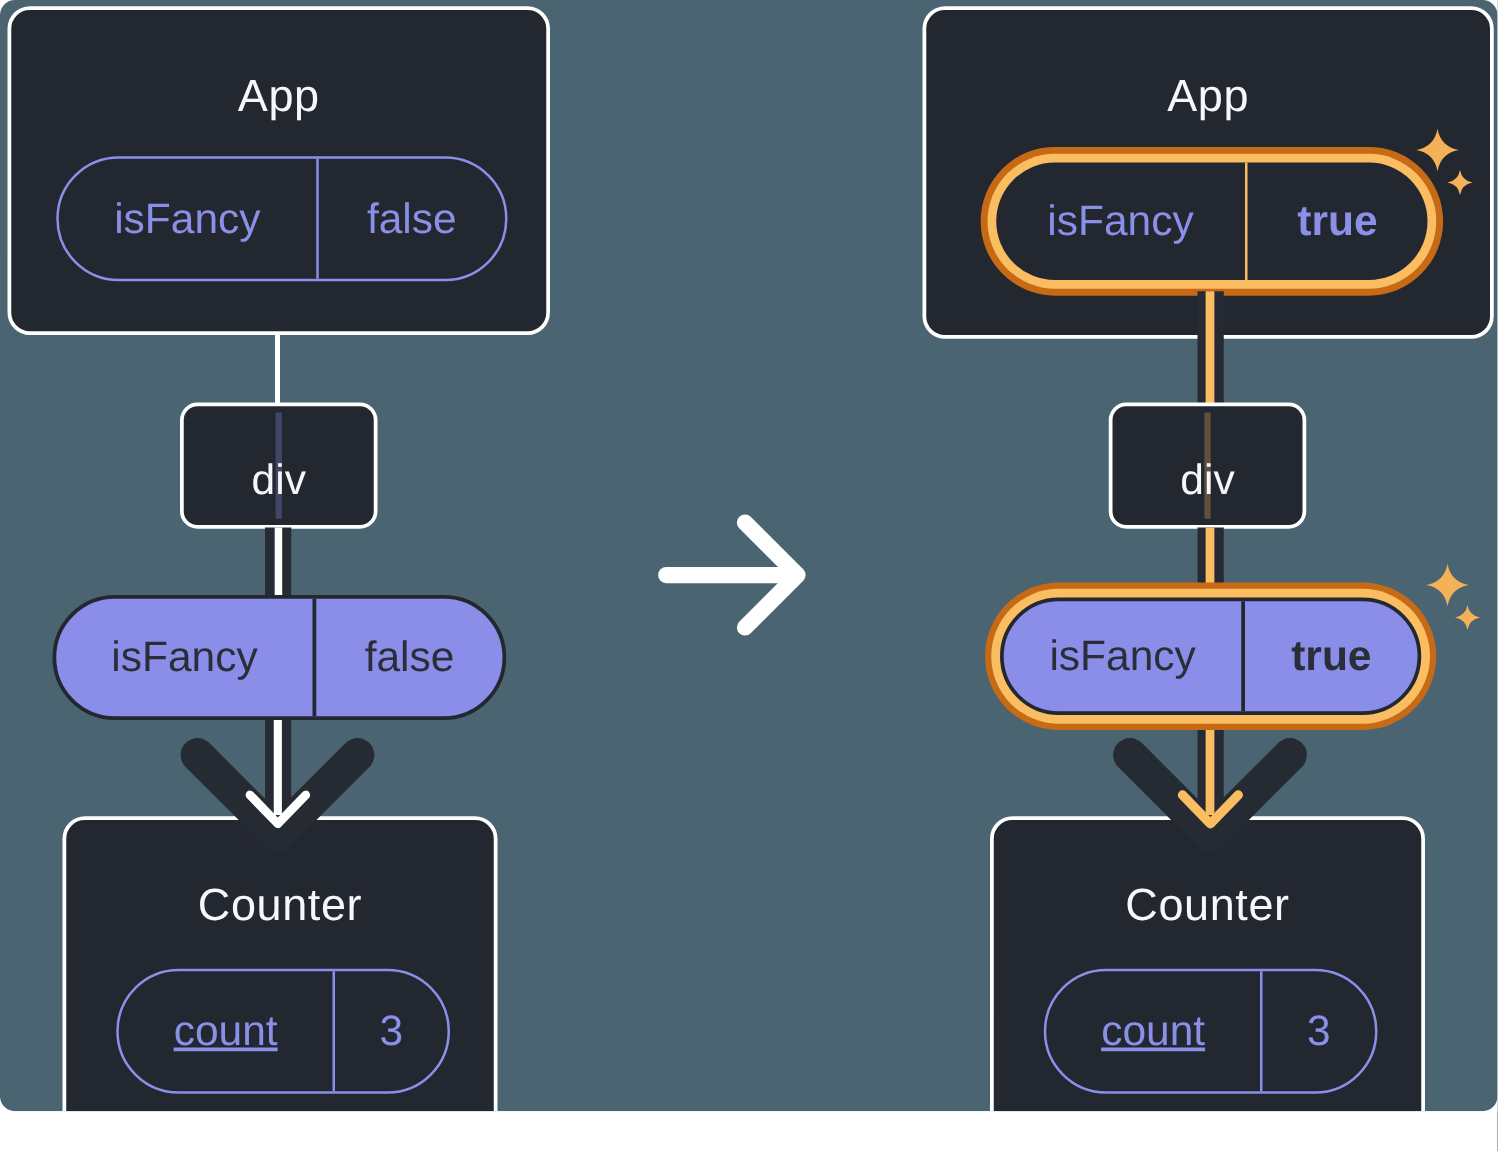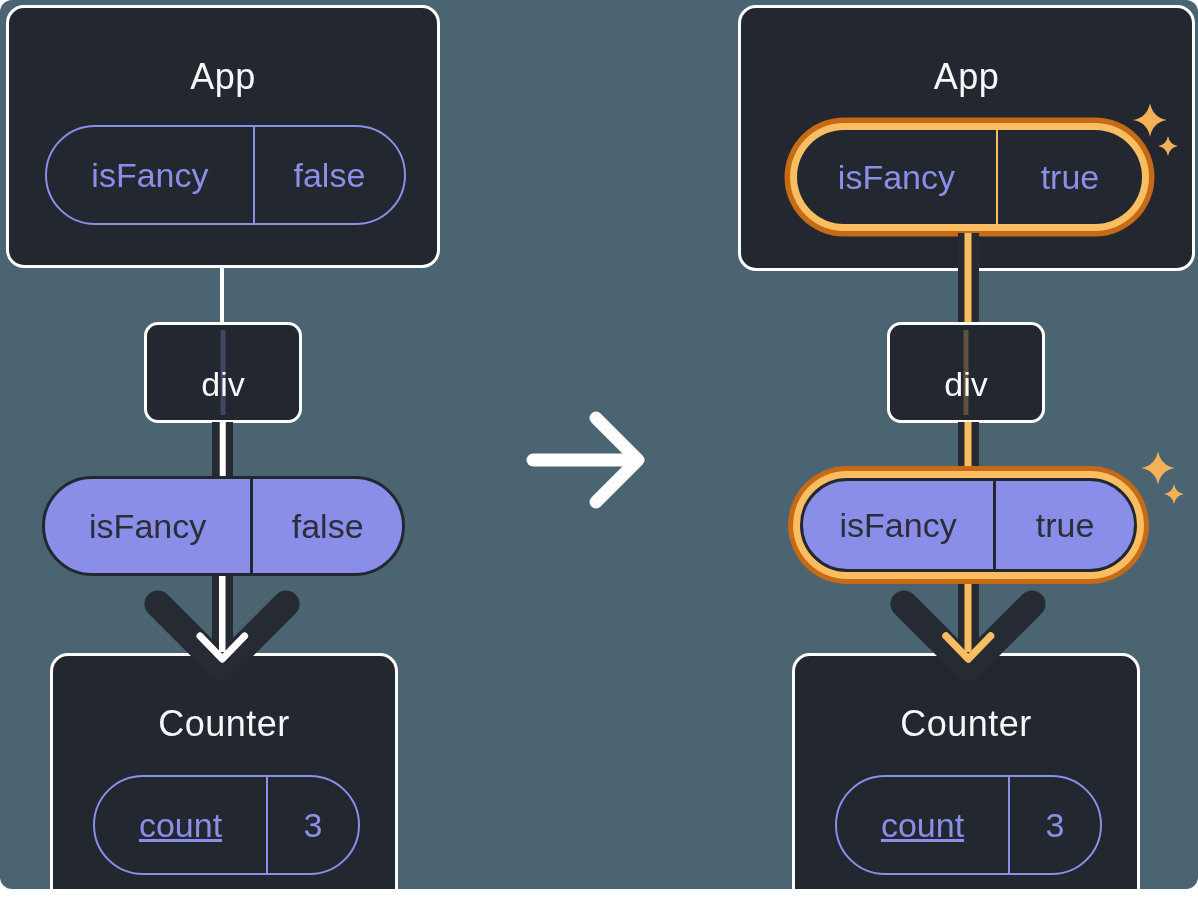--- a/index.html
+++ b/index.html
@@ -19,21 +19,21 @@
   .cell-value{flex:1;}
   .pill-outline{border:2.5px solid #8A8FE8;color:#8A8FE8;background:transparent;}
   .pill-outline .cell-name{border-right:2.5px solid #8A8FE8;}
   .pill-filled{background:#8B8EE8;border:3px solid #23272F;color:#2A2E38;}
   .pill-filled .cell-name{border-right:3px solid #23272F;}
   .pill-dark-fancy{background:#23272F;color:#8A8FE8;
     box-shadow:0 0 0 7px #FABD62, 0 0 0 12.5px #C76A15;}
   .pill-dark-fancy .cell-name{border-right:2.5px solid #FABD62;}
   .pill-fancy-ring{box-shadow:0 0 0 7px #FABD62, 0 0 0 12px #C76A15;}
   .counter-pill .cell-name{flex:1.9;text-decoration:underline;}
-  .bold{font-weight:400;}
+  .bold{font-weight:700;}
   .bar{position:absolute;background:#262A33;}
   .bar-core{position:absolute;left:50%;transform:translateX(-50%);top:0;bottom:0;}
   .core-white{background:#FFFFFF;width:6.5px;}
   .core-orange{background:#FABD62;width:7px;}
   .line-white{position:absolute;background:#FFFFFF;}
   .ghost-line{position:absolute;left:50%;transform:translateX(-50%);top:5px;bottom:5px;width:5px;}
   .ghost-purple{background:rgba(139,143,232,0.30);}
   .ghost-orange{background:rgba(250,189,98,0.28);}
   svg{position:absolute;overflow:visible;}
 </style>

